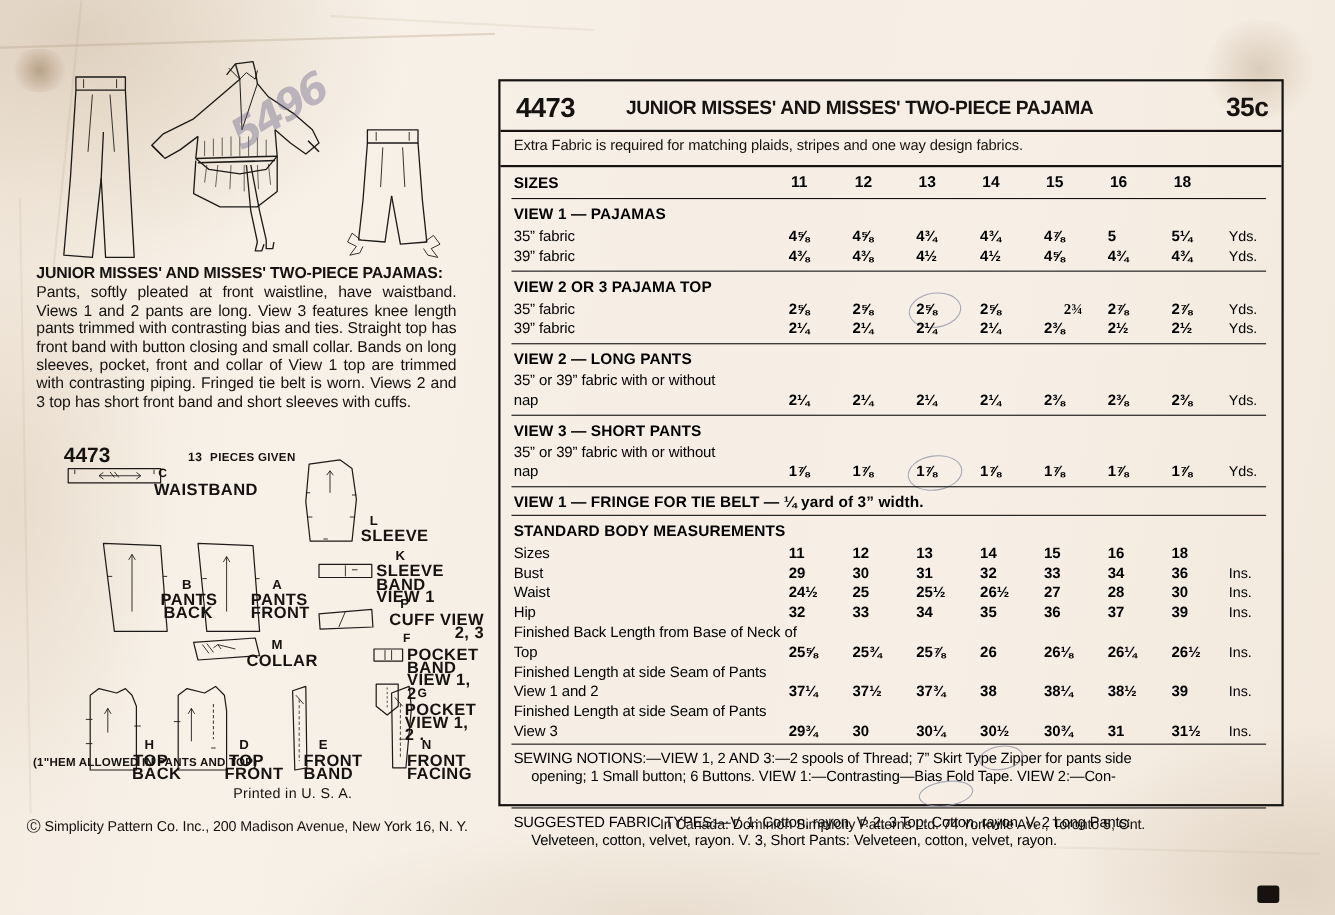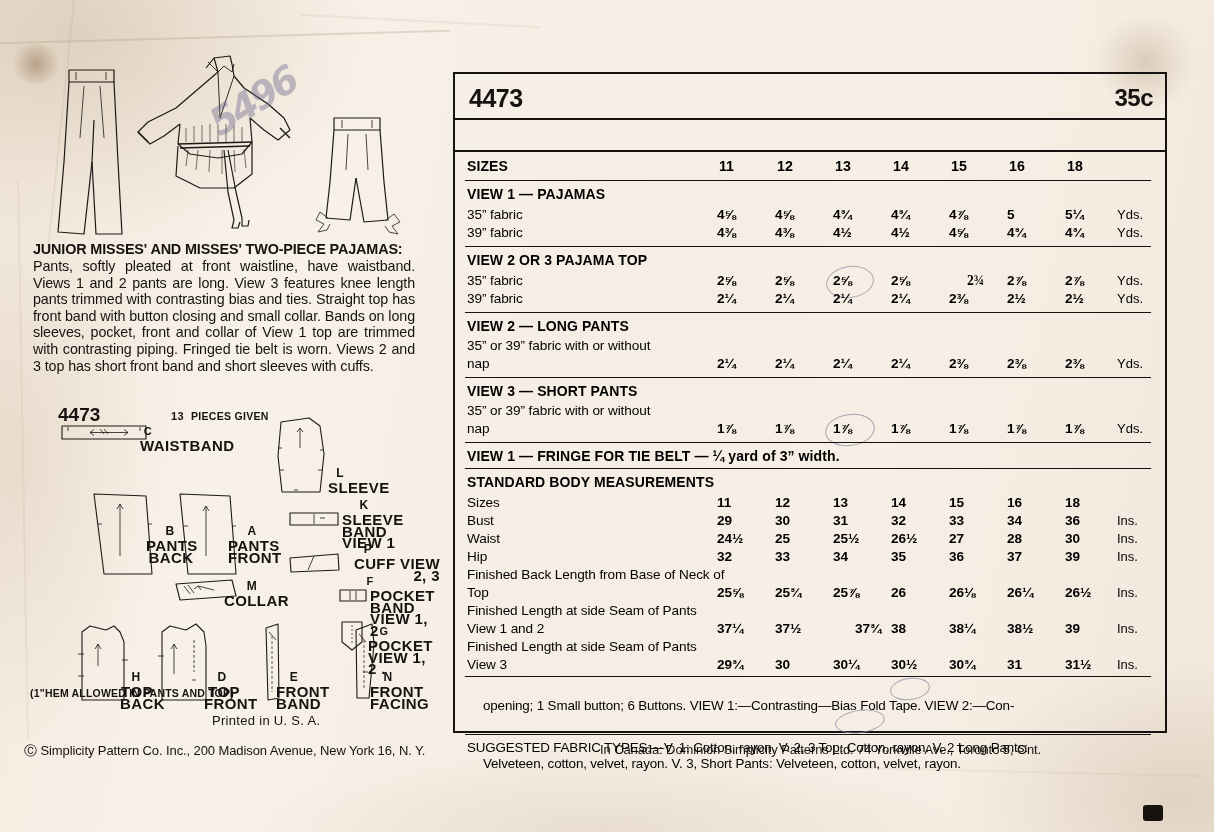--- a/index.html
+++ b/index.html
@@ -315,23 +315,25 @@
   </div>
 
   <div id="hemnote" class="blk">(1"HEM ALLOWED IN  PANTS  AND TOP)</div>
   <div id="printed" class="blk">Printed in U. S. A.</div>
 </div>
 
 <div id="box">
 
   <div id="titlerow">
     <div id="pnum-big" class="blk">4473</div>
+    <div id="ptitle" class="blk">JUNIOR MISSES' AND MISSES' TWO-PIECE PAJAMA</div>
     <div id="price" class="blk">35c</div>
   </div>
   <div class="rule" style="top:44px;"></div>
+  <div id="extra" class="blk">Extra Fabric is required for matching plaids, stripes and one way design fabrics.</div>
   <div class="rule" style="top:76px;"></div>
 
   <div class="row" style="top:84px;">
     <div class="cell lbl cap" style="left:12px;font-size:14px;">SIZES</div>
     <div class="cell hdnum" style="left:264px;">11</div>
     <div class="cell hdnum" style="left:322px;">12</div>
     <div class="cell hdnum" style="left:380px;">13</div>
     <div class="cell hdnum" style="left:438px;">14</div>
     <div class="cell hdnum" style="left:496px;">15</div>
     <div class="cell hdnum" style="left:554px;">16</div>
@@ -482,21 +484,21 @@
     <div class="cell num" style="left:552px;">26¼</div>
     <div class="cell num" style="left:610px;">26½</div>
     <div class="cell unit" style="left:662px;">Ins.</div>
   </div>
 
   <div class="cell lbl" style="position:absolute;left:12px;top:529px;">Finished Length at side Seam of Pants</div>
   <div class="row" style="top:547px;">
     <div class="cell lbl" style="left:12px;">View 1 and 2</div>
     <div class="cell num" style="left:262px;">37¼</div>
     <div class="cell num" style="left:320px;">37½</div>
-    <div class="cell num" style="left:378px;margin-left:22px;">37¾</div>
+    <div class="cell num" style="left:378px;">37¾</div>
     <div class="cell num" style="left:436px;">38</div>
     <div class="cell num" style="left:494px;">38¼</div>
     <div class="cell num" style="left:552px;">38½</div>
     <div class="cell num" style="left:610px;">39</div>
     <div class="cell unit" style="left:662px;">Ins.</div>
   </div>
 
   <div class="cell lbl" style="position:absolute;left:12px;top:565px;">Finished Length at side Seam of Pants</div>
   <div class="row" style="top:583px;">
     <div class="cell lbl" style="left:12px;">View 3</div>
@@ -505,20 +507,21 @@
     <div class="cell num" style="left:378px;">30¼</div>
     <div class="cell num" style="left:436px;">30½</div>
     <div class="cell num" style="left:494px;">30¾</div>
     <div class="cell num" style="left:552px;">31</div>
     <div class="cell num" style="left:610px;">31½</div>
     <div class="cell unit" style="left:662px;">Ins.</div>
   </div>
 
   <div class="rule thin" style="top:602px;width:686px;left:10px;"></div>
 
+  <div class="para" style="top:608px;">SEWING NOTIONS:—VIEW 1, 2 AND 3:—2 spools of Thread; 7” Skirt Type Zipper for pants side</div>
   <div class="para" style="top:624px;left:28px;width:674px;">opening; 1 Small button; 6 Buttons. VIEW 1:—Contrasting—Bias Fold Tape. VIEW 2:—Con-</div>
   <div class="circ" style="left:435px;top:604px;width:40px;height:22px;"></div>
   <div class="circ" style="left:380px;top:636px;width:50px;height:23px;"></div>
 
   <div class="rule thin" style="top:660px;width:686px;left:10px;"></div>
 
   <div class="para" style="top:666px;">SUGGESTED FABRIC TYPES:—V. 1: Cotton, rayon. V. 2, 3 Top: Cotton, rayon. V. 2 Long Pants:</div>
   <div class="para" style="top:682px;left:28px;width:674px;">Velveteen, cotton, velvet, rayon. V. 3, Short Pants: Velveteen, cotton, velvet, rayon.</div>
 </div>
 

